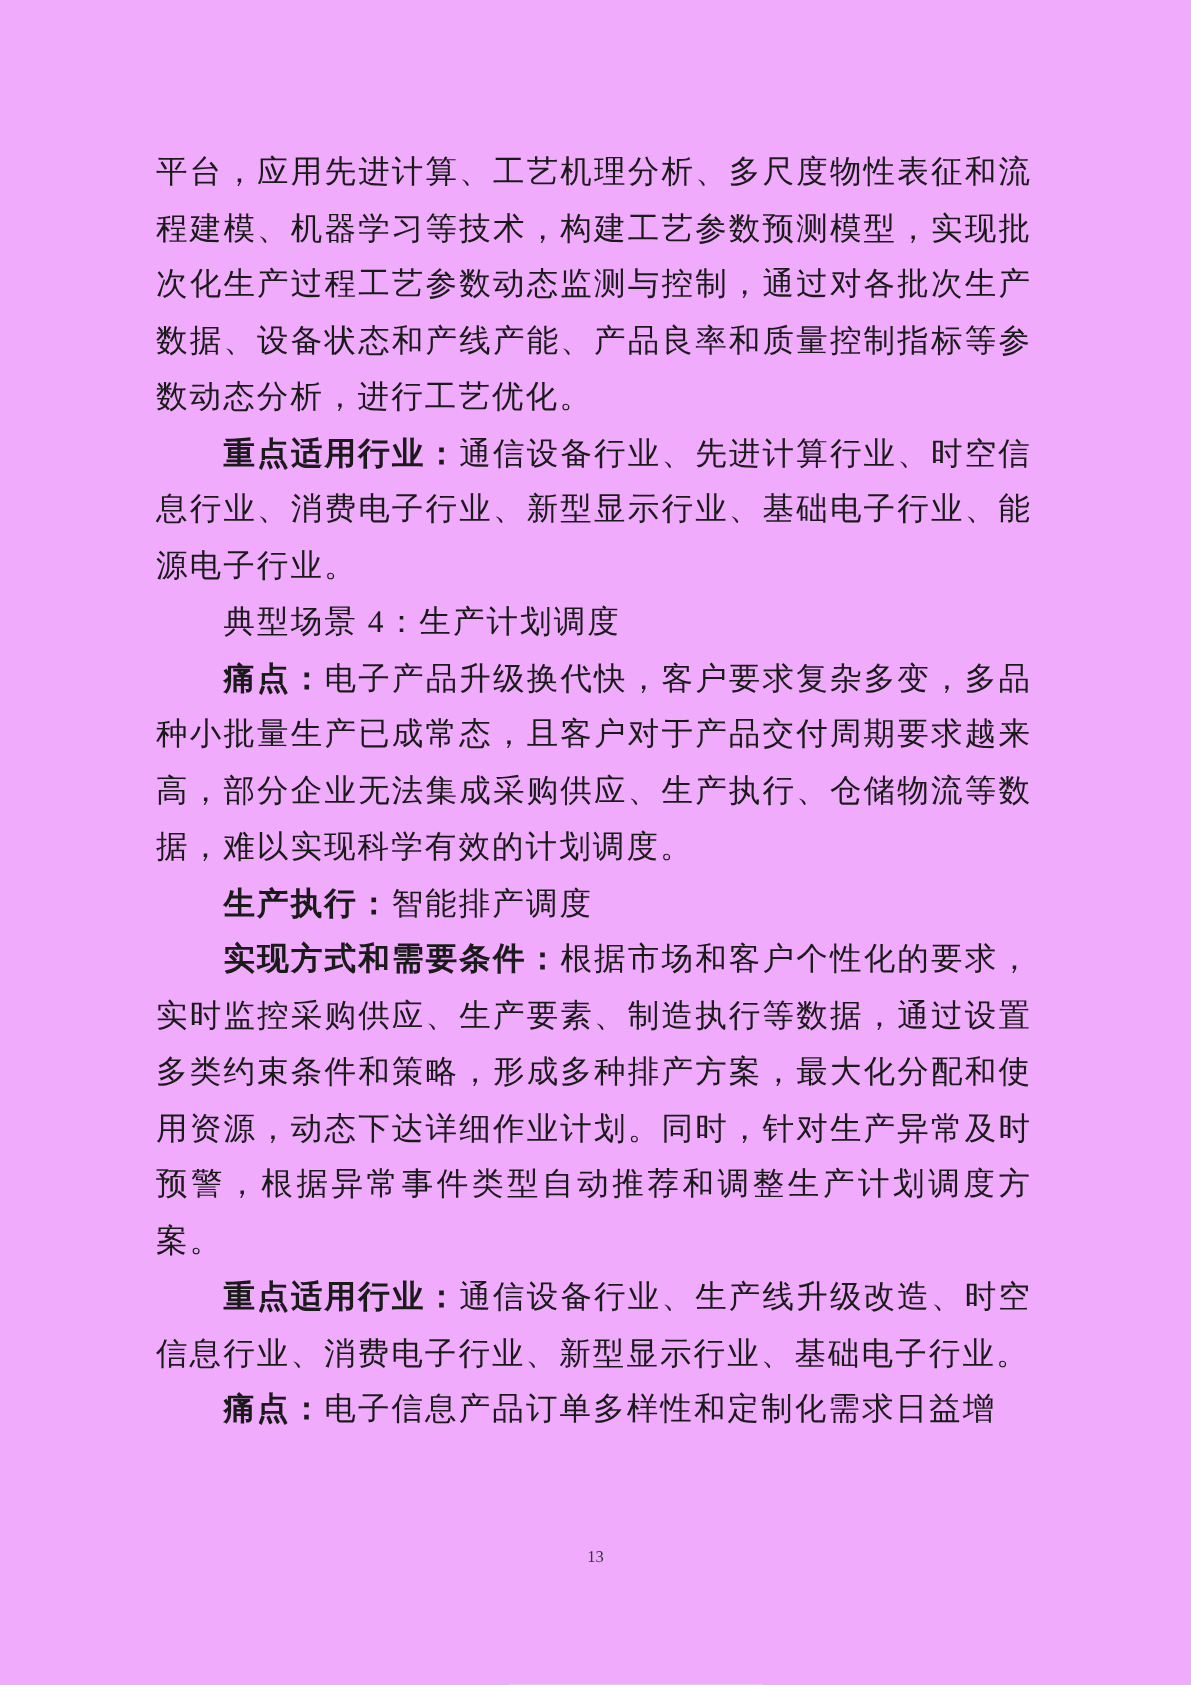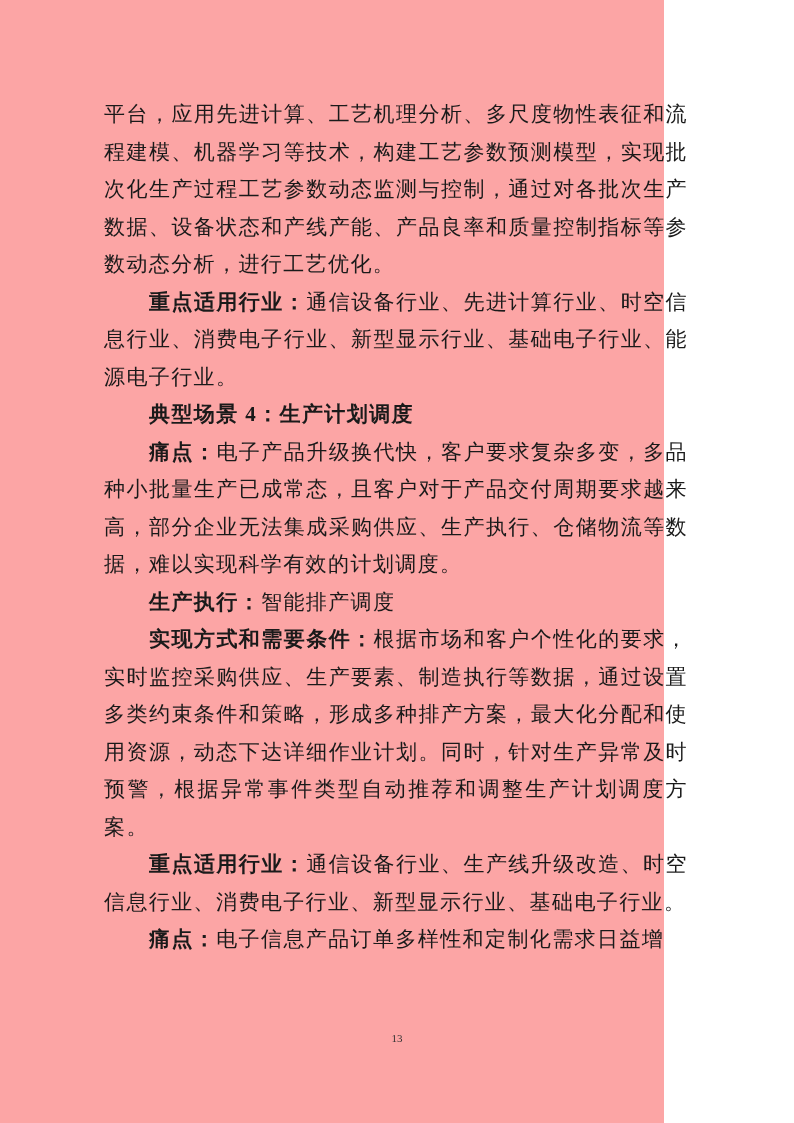--- a/index.html
+++ b/index.html
@@ -11,23 +11,23 @@
     height: 1123px;
     position: relative;
     background: #ffffff;
     overflow: hidden;
     font-family: "Liberation Serif", "DejaVu Serif", serif;
     color: #1a1a1a;
   }
   .page {
     position: absolute;
     left: 0; top: 0;
-    width: 664px;
+    width: 794px;
     height: 1123px;
-    background: #fca5a5;
+    background: #f0abfc;
   }
   .text-block {
     position: absolute;
     left: 104px;
     top: 96px;
     width: 584px;
     font-size: 21px;
     line-height: 37.5px;
     letter-spacing: 1.4px;
     text-align: justify;
@@ -36,21 +36,21 @@
     margin: 0;
     padding: 0;
   }
   .para.indent {
     text-indent: 45px;
   }
   .seg.bold {
     font-weight: bold;
   }
   .para.heading .seg {
-    font-weight: bold;
+    font-weight: normal;
   }
   .footer {
     position: absolute;
     left: 0;
     top: 1028px;
     width: 794px;
     text-align: center;
   }
   .page-number {
     font-size: 11px;

